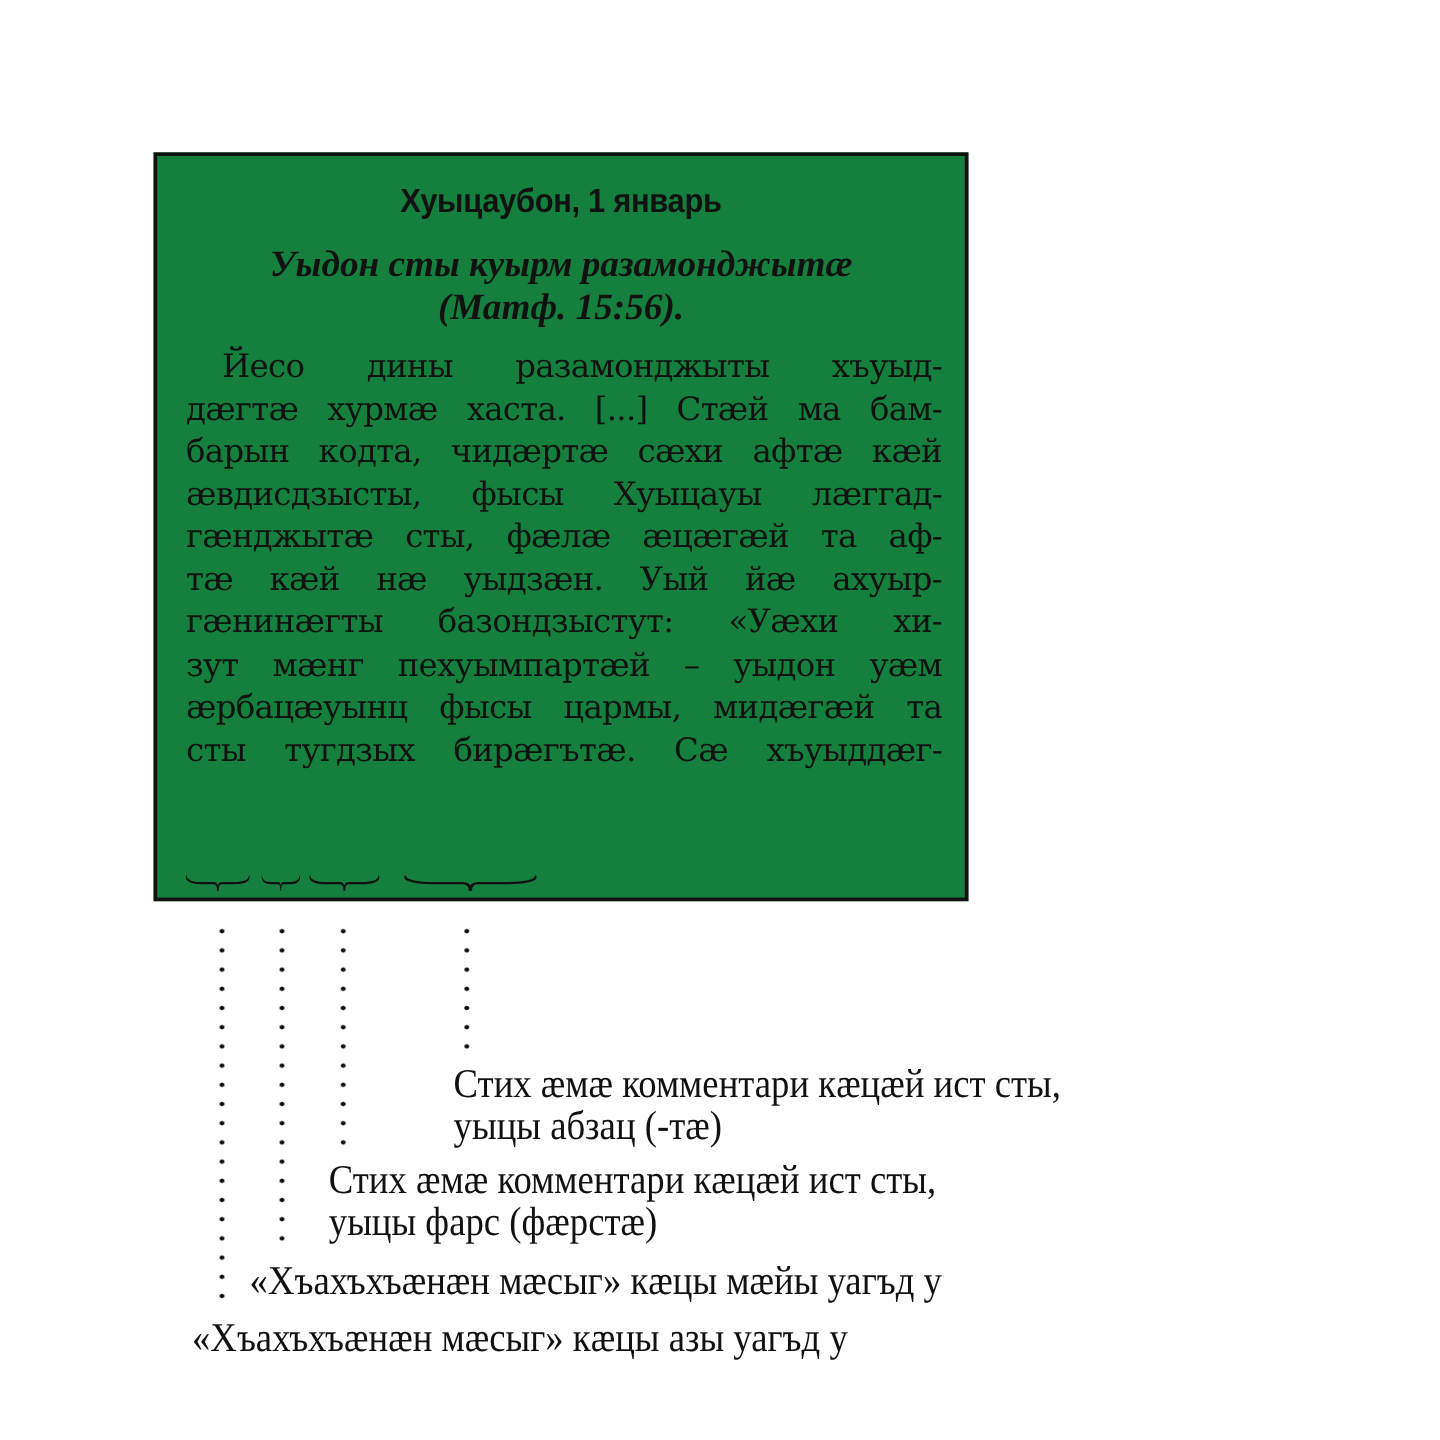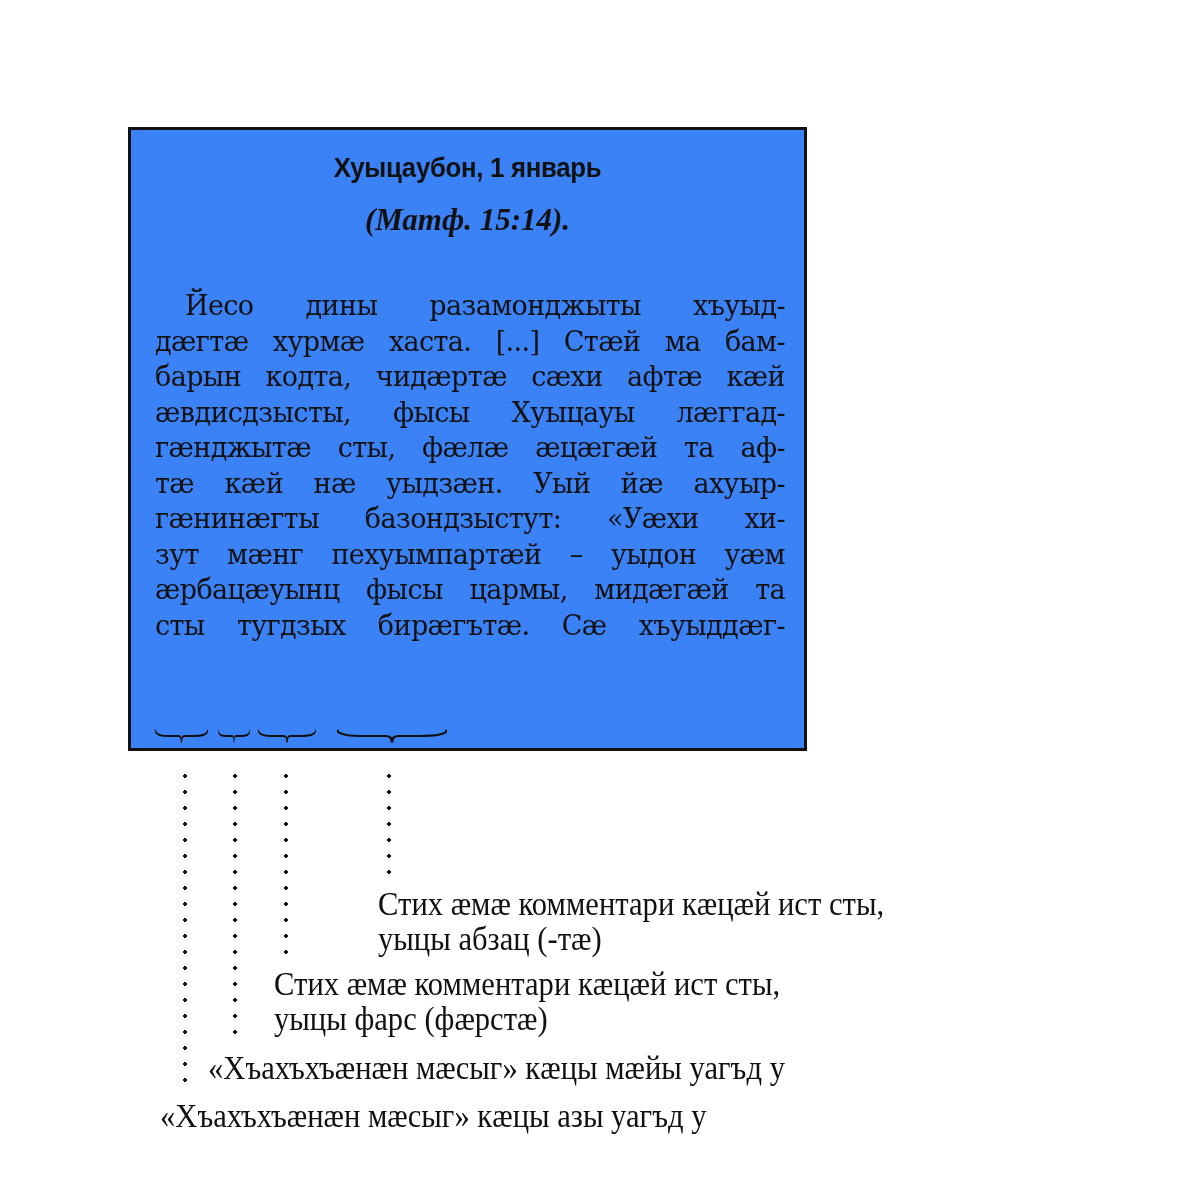--- a/index.html
+++ b/index.html
@@ -1,19 +1,19 @@
 <!DOCTYPE html>
 <html><head>
 <meta charset="utf-8">
 <style>
   html, body { margin:0; padding:0; background:#ffffff; }
   body { width:1200px; height:1200px; position:relative; overflow:hidden; color:#111; }
   .box {
     position:absolute; left:128px; top:127px; width:673px; height:618px;
-    border:3px solid #111; background:#3b82f6;
+    border:3px solid #111; background:#15803d;
   }
   .title {
     position:absolute; left:0; right:0; top:22px; text-align:center;
     font-family:"Liberation Sans", sans-serif; font-weight:bold; font-size:28px;
     letter-spacing:-0.3px; transform:scaleX(0.92);
   }
   .scripture {
     position:absolute; left:0; right:0; top:72px; text-align:center;
     font-family:"Liberation Serif", serif; font-style:italic; font-weight:bold;
     font-size:31px; line-height:36px;
@@ -38,21 +38,22 @@
     position:absolute; font-family:"Liberation Serif", serif; font-size:34px;
     line-height:35px; white-space:nowrap; transform-origin:left top; transform:scaleX(0.9);
   }
 </style>
 </head>
 <body>
 
 <div class="box">
   <div class="title">Хуыцаубон, 1 январь</div>
   <div class="scripture">
-    <div>(Матф. 15:14).</div>
+    <div>Уыдон сты куырм разамонджытæ</div>
+    <div>(Матф. 15:56).</div>
   </div>
   <div class="body-text">
     <span class="line first">Йесо дины разамонджыты хъуыд-</span>
     <span class="line">дæгтæ хурмæ хаста. [...] Стæй ма бам-</span>
     <span class="line">барын кодта, чидæртæ сæхи афтæ кæй</span>
     <span class="line">æвдисдзысты, фысы Хуыцауы лæггад-</span>
     <span class="line">гæнджытæ сты, фæлæ æцæгæй та аф-</span>
     <span class="line">тæ кæй нæ уыдзæн. Уый йæ ахуыр-</span>
     <span class="line">гæнинæгты базондзыстут: «Уæхи хи-</span>
     <span class="line">зут мæнг пехуымпартæй – уыдон уæм</span>

